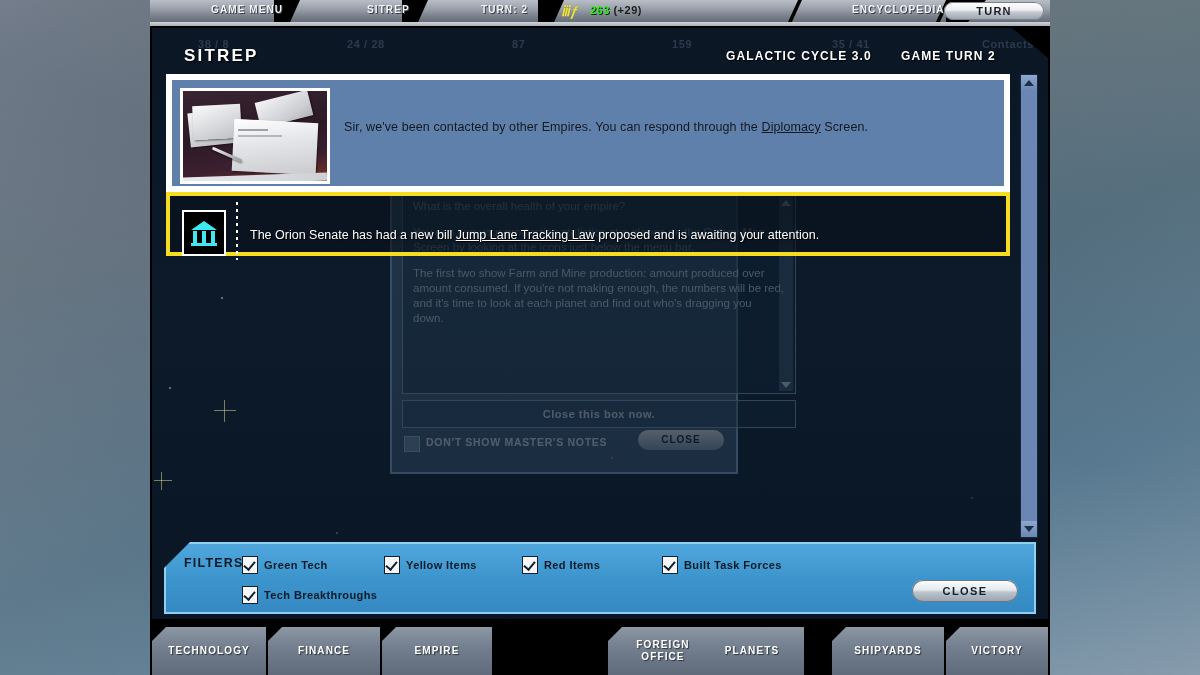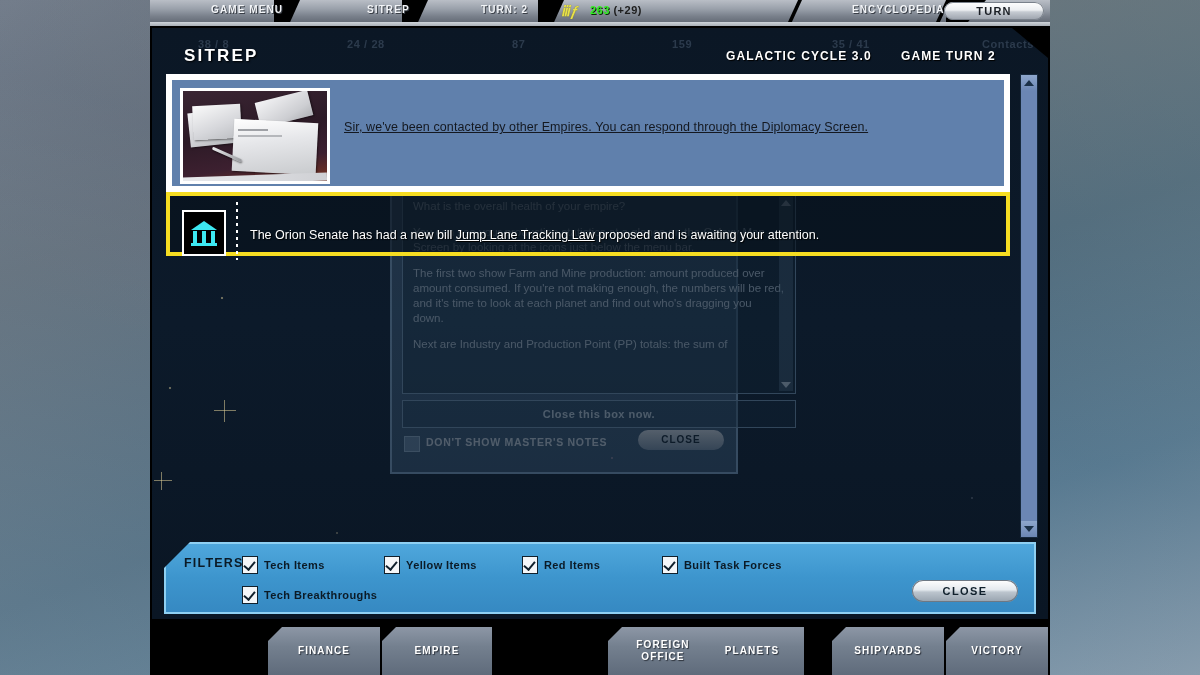--- a/index.html
+++ b/index.html
@@ -185,21 +185,20 @@
     position:absolute;
     background: linear-gradient(160deg,#f2f2f4 0%, #cfd0d4 60%, #b4b6ba 100%);
     box-shadow: 1px 1px 2px rgba(0,0,0,0.5);
   }
   #msg-1-text {
     position:absolute; left:172px; top:40px;
     color:#141820;
     font-size:12.5px;
     letter-spacing:0.1px;
     font-family:"Liberation Sans", sans-serif;
-    text-decoration:underline;
   }
   #msg-1-text .linky {
     text-decoration: underline;
   }
 
   
   #msg-2 {
     top: 118px; height: 64px;
     background: rgba(7,16,26,0.55);
     border: 4px solid #f6dd22;
@@ -422,21 +421,20 @@
           <div id="game-turn">GAME TURN 2</div>
         </div>
 
         <div id="masters-notes">
           <div id="mn-frame"></div>
           <div id="mn-title">Senate Status Display</div>
           <div id="mn-body">
             <p>What is the overall health of your empire?</p>
             <p>You can see your production statistics at a glance on the Galaxy Map Screen by looking at the icons just below the menu bar.</p>
             <p>The first two show Farm and Mine production: amount produced over amount consumed. If you're not making enough, the numbers will be red, and it's time to look at each planet and find out who's dragging you down.</p>
-            <p>Next are Industry and Production Point (PP) totals: the sum of</p>
             <div id="mn-scroll">
               <div class="mn-arrow" style="top:3px;border-bottom:6px solid #cfe0ee;"></div>
               <div class="mn-arrow" style="bottom:3px;border-top:6px solid #cfe0ee;"></div>
             </div>
           </div>
           <div id="mn-close-line">Close this box now.</div>
           <div id="mn-checkbox"></div>
           <div id="mn-checkbox-label">DON'T SHOW MASTER'S NOTES</div>
           <div id="mn-close-btn">CLOSE</div>
         </div>
@@ -491,21 +489,21 @@
           <div class="sb-btn" style="bottom:0">
             <div class="sb-tri" style="border-top:6px solid #1b3149;"></div>
           </div>
         </div>
 
         <div id="filters-panel">
           <div id="filters-label">FILTERS:</div>
 
           <div class="filter-item" style="left:76px; top:12px">
             <span class="chk"></span>
-            <span>Tech Items</span>
+            <span>Green Tech</span>
           </div>
           <div class="filter-item" style="left:218px; top:12px">
             <span class="chk"></span>
             <span>Yellow Items</span>
           </div>
           <div class="filter-item" style="left:356px; top:12px">
             <span class="chk"></span>
             <span>Red Items</span>
           </div>
           <div class="filter-item" style="left:496px; top:12px">
@@ -517,20 +515,21 @@
             <span>Tech Breakthroughs</span>
           </div>
 
           <div id="filters-close">CLOSE</div>
         </div>
 
       </div>
     </div>
 
     <div id="tabbar">
+      <div class="tab" style="left:2px;   width:114px">TECHNOLOGY</div>
       <div class="tab" style="left:118px; width:112px">FINANCE</div>
       <div class="tab" style="left:232px; width:110px">EMPIRE</div>
       <div class="tab" style="left:458px; width:110px; white-space:pre-line;">FOREIGN
 OFFICE</div>
       <div class="tab" style="left:550px; width:104px">PLANETS</div>
       <div class="tab" style="left:682px; width:112px">SHIPYARDS</div>
       <div class="tab" style="left:796px; width:102px">VICTORY</div>
     </div>
 
   </div>

